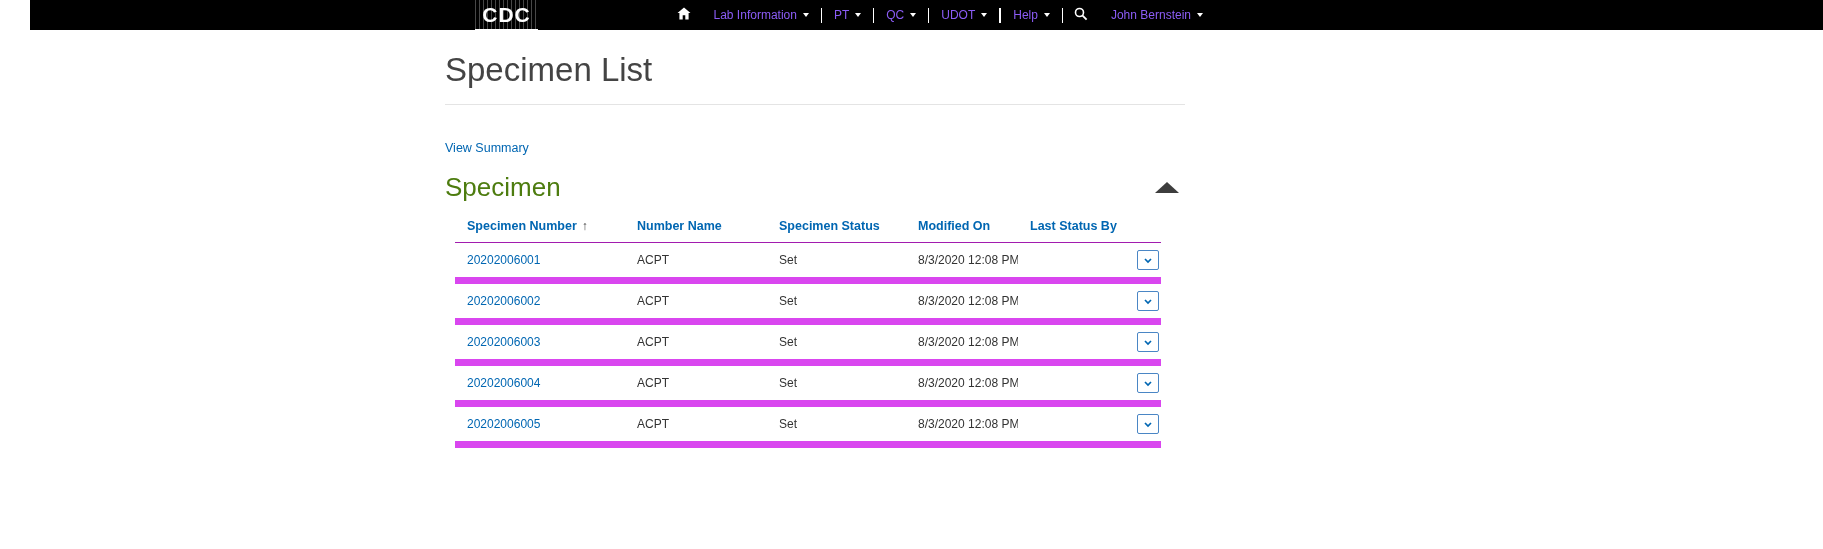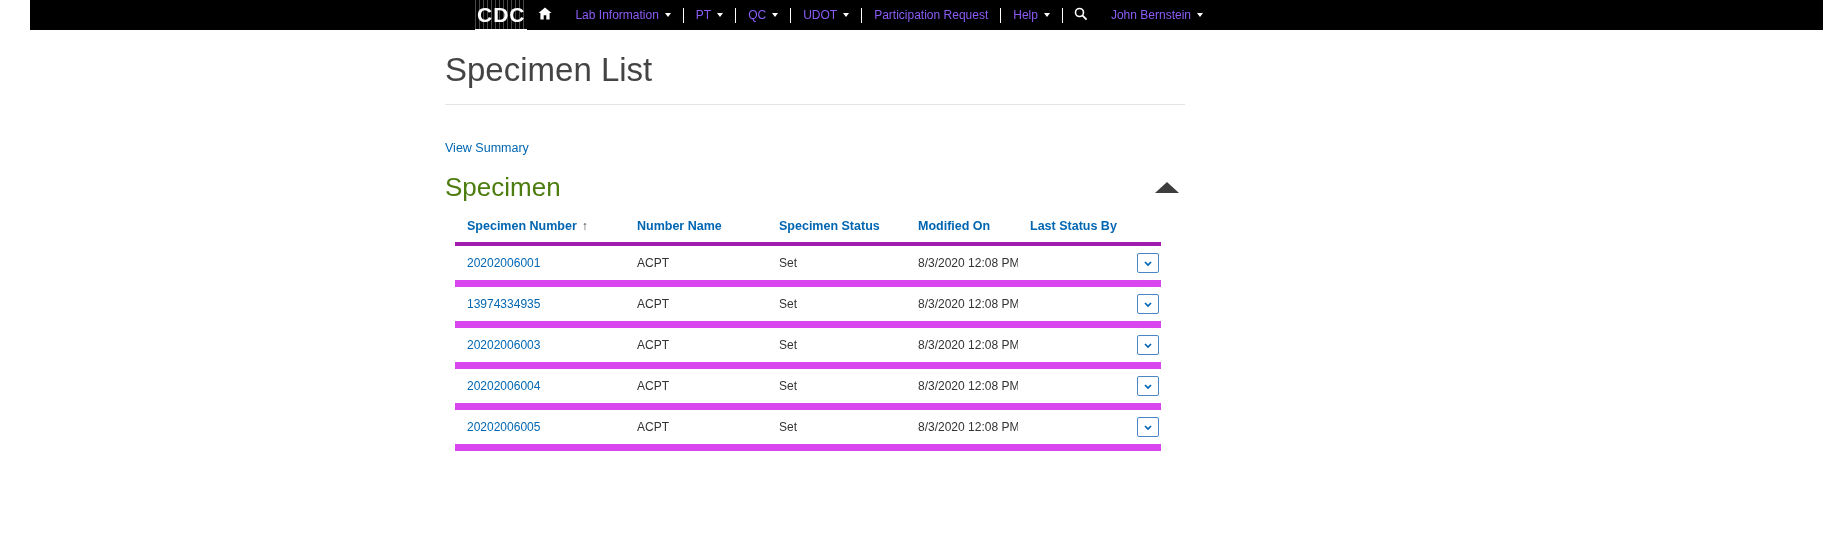--- a/index.html
+++ b/index.html
@@ -138,21 +138,21 @@
     border-collapse: collapse;
     width: 706px;
     table-layout: fixed;
   }
   .specimen-table th {
     text-align: left;
     font-size: 12.5px;
     color: #0066b2;
     font-weight: bold;
     padding: 8px 12px 9px 12px;
-    border-bottom: 4px solid #a21caf;
+    border-bottom: 1px solid #a21caf;
     white-space: nowrap;
     cursor: pointer;
     margin-top: 44px;
   }
   .specimen-table td {
     font-size: 12px;
     color: #333;
     padding: 7px 12px;
     border-bottom: 7px solid #d946ef;
     white-space: nowrap;
@@ -223,23 +223,20 @@
         <span class="caret-down"></span>
       </div>
       <div class="nav-sep"></div>
 
       <div class="nav-item">
         <span>UDOT</span>
         <span class="caret-down"></span>
       </div>
       <div class="nav-sep"></div>
 
-      <div class="nav-item">
-        <span>Participation Request</span>
-      </div>
       <div class="nav-sep"></div>
 
       <div class="nav-item">
         <span>Help</span>
         <span class="caret-down"></span>
       </div>
       <div class="nav-sep"></div>
 
       <div class="nav-item icon-item">
         <span>
@@ -310,21 +307,21 @@
           <svg width="10" height="9" viewBox="0 0 10 9">
                     <path d="M2 3 L5 6 L8 3" stroke="#0066b2" stroke-width="1.7" fill="none"></path>
                   </svg>
         </span>
       </button>
     </td>
   </tr>
 
   <tr>
     <td>
-      <a class="row-link">13974334935</a>
+      <a class="row-link">20202006002</a>
     </td>
     <td>ACPT</td>
     <td>Set</td>
     <td>8/3/2020 12:08 PM</td>
     <td></td>
     <td class="actions">
       <button class="row-dropdown-btn">
         <span>
           <svg width="10" height="9" viewBox="0 0 10 9">
                     <path d="M2 3 L5 6 L8 3" stroke="#0066b2" stroke-width="1.7" fill="none"></path>

